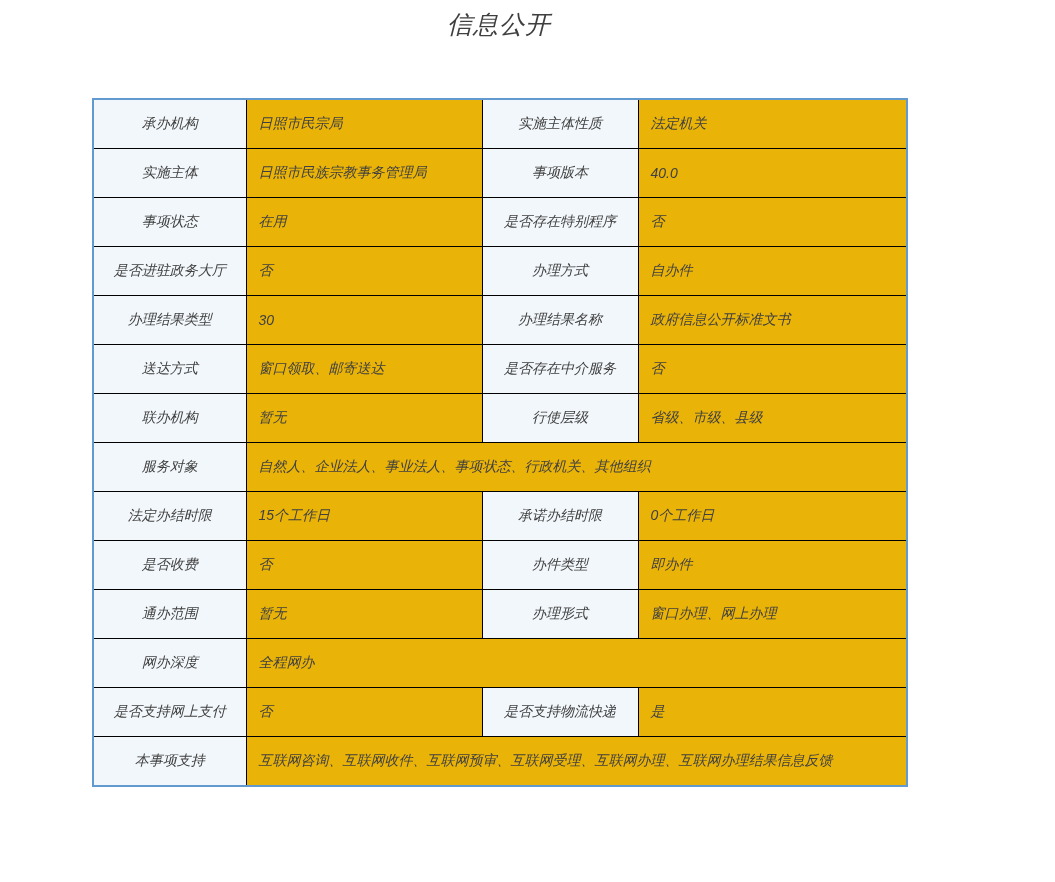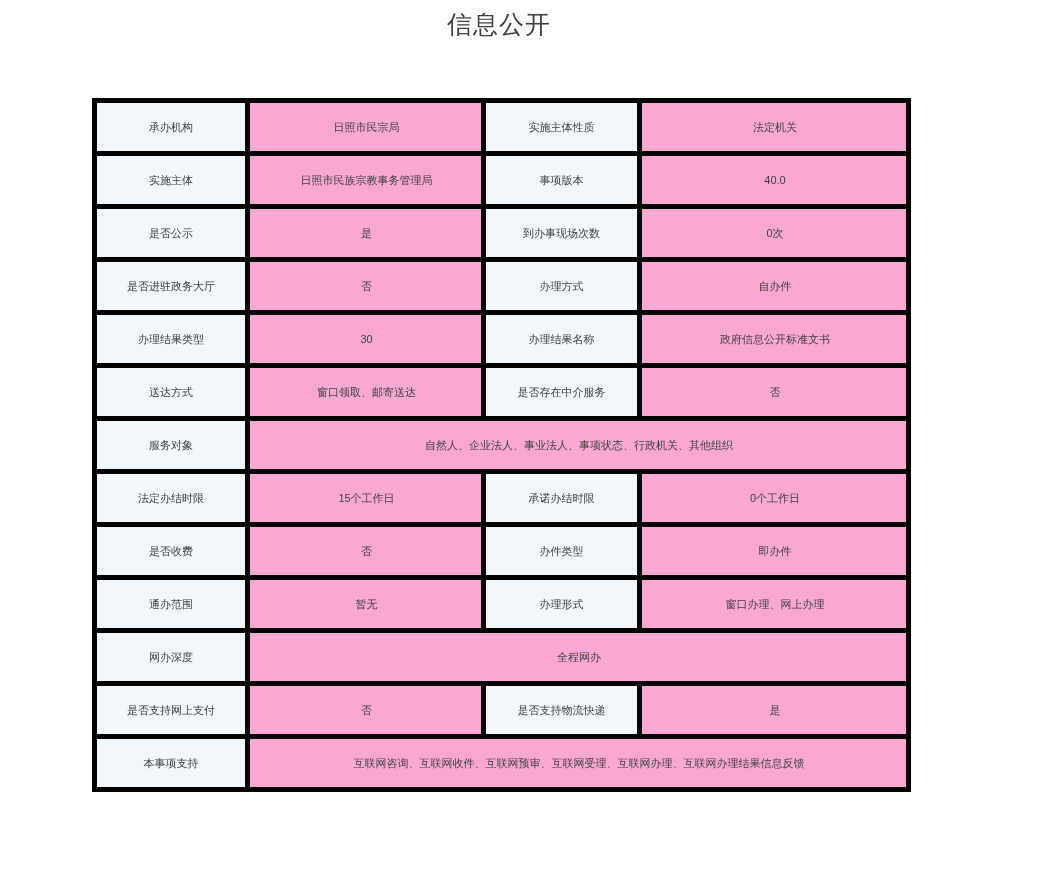--- a/index.html
+++ b/index.html
@@ -9,20 +9,21 @@
     width: 1055px;
     height: 882px;
     font-family: "Liberation Sans", "DejaVu Sans", sans-serif;
     overflow: hidden;
   }
   .page {
     position: relative;
     width: 1055px;
     height: 720px;
     background: #ffffff;
+    font-style: italic;
   }
   .page-title {
     position: absolute;
     top: 8px;
     left: 92px;
     width: 814px;
     margin: 0;
     text-align: center;
     font-size: 25px;
     font-weight: 500;
@@ -32,35 +33,35 @@
   table.info-table {
     position: absolute;
     top: 98px;
     left: 92px;
     width: 814px;
     border-collapse: collapse;
     table-layout: fixed;
     border: 2px solid #629ad0;
   }
   table.info-table td {
-    border: 5px solid #000000;
+    border: 1px solid #000000;
     height: 48px;
-    font-size: 11px;
+    font-size: 14px;
     color: #404040;
     overflow: hidden;
     white-space: nowrap;
   }
   td.lbl {
     background: #f2f7fb;
     text-align: center;
     padding: 0 6px;
   }
   td.val {
-    background: #f9a8d4;
-    text-align: center;
+    background: #eab308;
+    text-align: left;
     padding: 0 10px 0 12px;
   }
 </style>
 </head>
 <body>
 
 <div class="page">
 
   <h1 class="page-title">信息公开</h1>
 
@@ -78,42 +79,48 @@
         <td class="lbl">实施主体性质</td>
         <td class="val">法定机关</td>
       </tr>
       <tr>
         <td class="lbl">实施主体</td>
         <td class="val">日照市民族宗教事务管理局</td>
         <td class="lbl">事项版本</td>
         <td class="val">40.0</td>
       </tr>
       <tr>
-        <td class="lbl">是否公示</td>
-        <td class="val">是</td>
-        <td class="lbl">到办事现场次数</td>
-        <td class="val">0次</td>
+        <td class="lbl">事项状态</td>
+        <td class="val">在用</td>
+        <td class="lbl">是否存在特别程序</td>
+        <td class="val">否</td>
       </tr>
       <tr>
         <td class="lbl">是否进驻政务大厅</td>
         <td class="val">否</td>
         <td class="lbl">办理方式</td>
         <td class="val">自办件</td>
       </tr>
       <tr>
         <td class="lbl">办理结果类型</td>
         <td class="val">30</td>
         <td class="lbl">办理结果名称</td>
         <td class="val">政府信息公开标准文书</td>
       </tr>
       <tr>
         <td class="lbl">送达方式</td>
         <td class="val">窗口领取、邮寄送达</td>
         <td class="lbl">是否存在中介服务</td>
         <td class="val">否</td>
+      </tr>
+      <tr>
+        <td class="lbl">联办机构</td>
+        <td class="val">暂无</td>
+        <td class="lbl">行使层级</td>
+        <td class="val">省级、市级、县级</td>
       </tr>
       <tr>
         <td class="lbl">服务对象</td>
         <td class="val" colspan="3">自然人、企业法人、事业法人、事项状态、行政机关、其他组织</td>
       </tr>
       <tr>
         <td class="lbl">法定办结时限</td>
         <td class="val">15个工作日</td>
         <td class="lbl">承诺办结时限</td>
         <td class="val">0个工作日</td>

